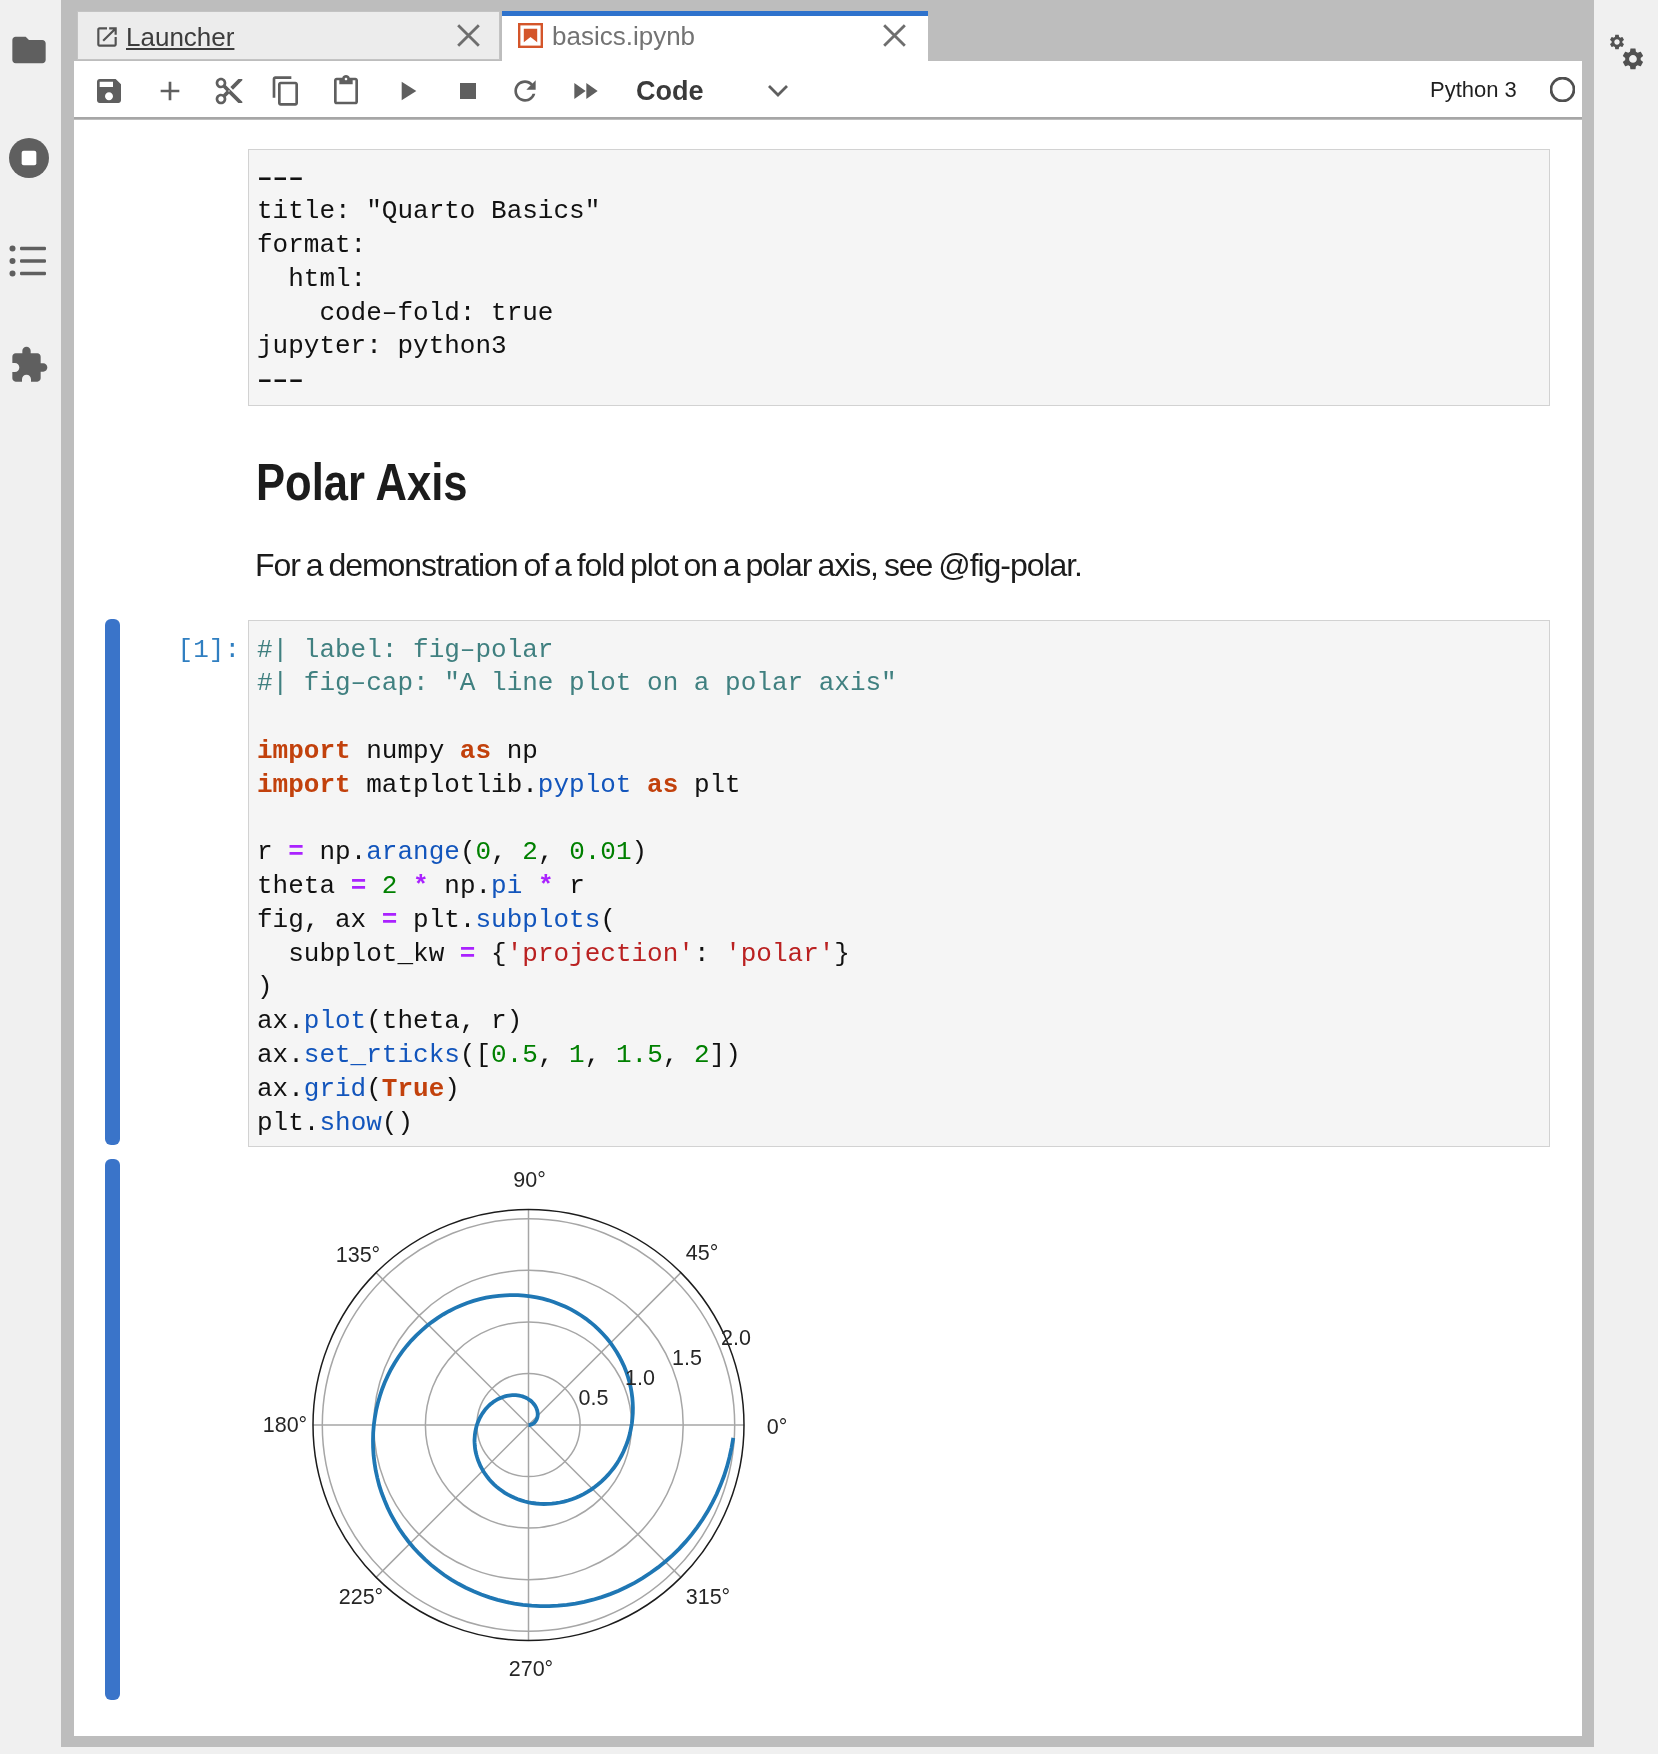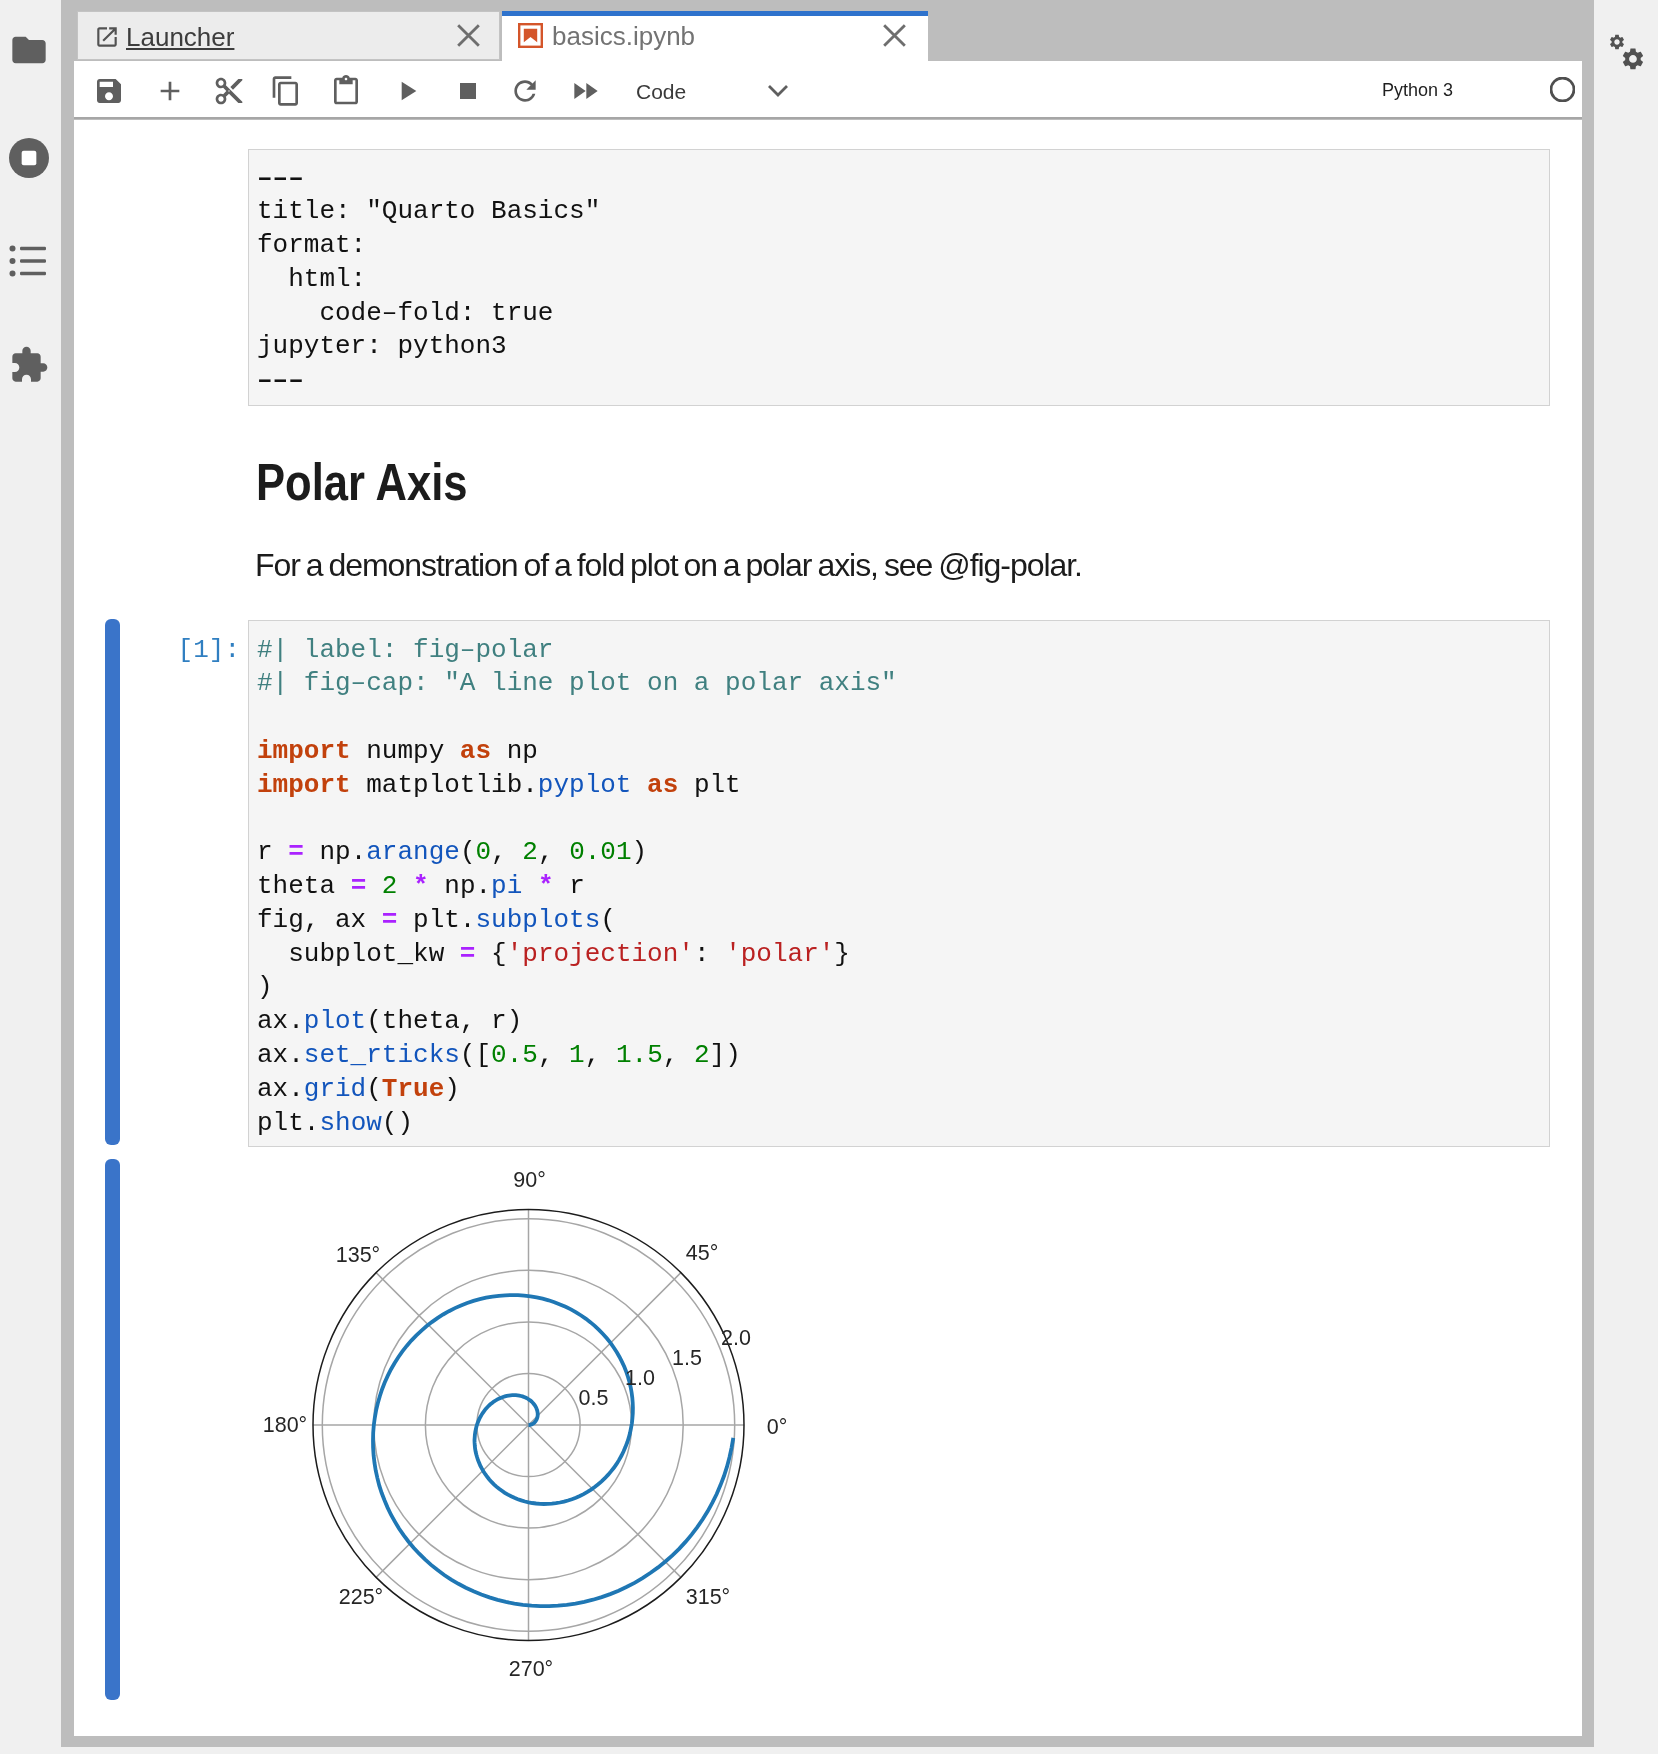--- a/index.html
+++ b/index.html
@@ -90,25 +90,25 @@
   </svg>
 <svg class="abs" style="left:452px;top:75px;" width="32" height="32" viewBox="0 0 24 24" fill="#5f5f5f">
     <path d="M6 6h12v12H6z"></path>
   </svg>
 <svg class="abs" style="left:509px;top:75px;" width="32" height="32" viewBox="0 0 24 24" fill="#5f5f5f">
     <path d="M17.65 6.35C16.2 4.9 14.21 4 12 4c-4.42 0-7.99 3.58-7.99 8s3.57 8 7.99 8c3.73 0 6.84-2.55 7.73-6h-2.08c-.82 2.33-3.04 4-5.65 4-3.31 0-6-2.69-6-6s2.69-6 6-6c1.66 0 3.14.69 4.22 1.78L13 11h7V4l-2.35 2.35z"></path>
   </svg>
 <svg class="abs" style="left:568.5px;top:75px;" width="32" height="32" viewBox="0 0 24 24" fill="#5f5f5f">
     <path d="M4 18l8.5-6L4 6v12zm9-12v12l8.5-6L13 6z"></path>
   </svg>
-<div class="abs" id="codeText" style="left:636px;top:78px;font-size:21px;line-height:27px;color:#3a3a3a;">Code</div>
+<div class="abs" id="codeText" style="left:636px;top:78px;font-size:27px;line-height:27px;color:#3a3a3a;font-weight:bold;">Code</div>
 <svg class="abs" style="left:767px;top:84px;" width="22" height="14" viewBox="0 0 22 14">
     <path d="M2 2 L11 11 L20 2" stroke="#5f5f5f" stroke-width="2.8" fill="none"></path>
   </svg>
-<div class="abs" id="pyText" style="left:1382px;top:77px;font-size:18px;line-height:26px;color:#1f1f1f;">Python 3</div>
+<div class="abs" id="pyText" style="left:1430px;top:77px;font-size:22px;line-height:26px;color:#1f1f1f;">Python 3</div>
 <svg class="abs" style="left:1550px;top:77px;" width="25" height="25" viewBox="0 0 25 25">
     <circle cx="12.5" cy="12.5" r="11.5" fill="#fff" stroke="#4f4f4f" stroke-width="2.8"></circle>
   </svg>
 
 <div class="abs" style="left:74px;top:119.5px;width:1508px;height:1616.5px;background:#ffffff;"></div>
 
 <div class="abs" style="left:248px;top:149px;width:1302px;height:257px;background:#f5f5f5;border:1.5px solid #d2d2d2;box-sizing:border-box;"></div>
 <pre class="abs" id="yamlPre" style="left:257px;top:161.5px;"><b>–––</b>
 title: "Quarto Basics"
 format:

